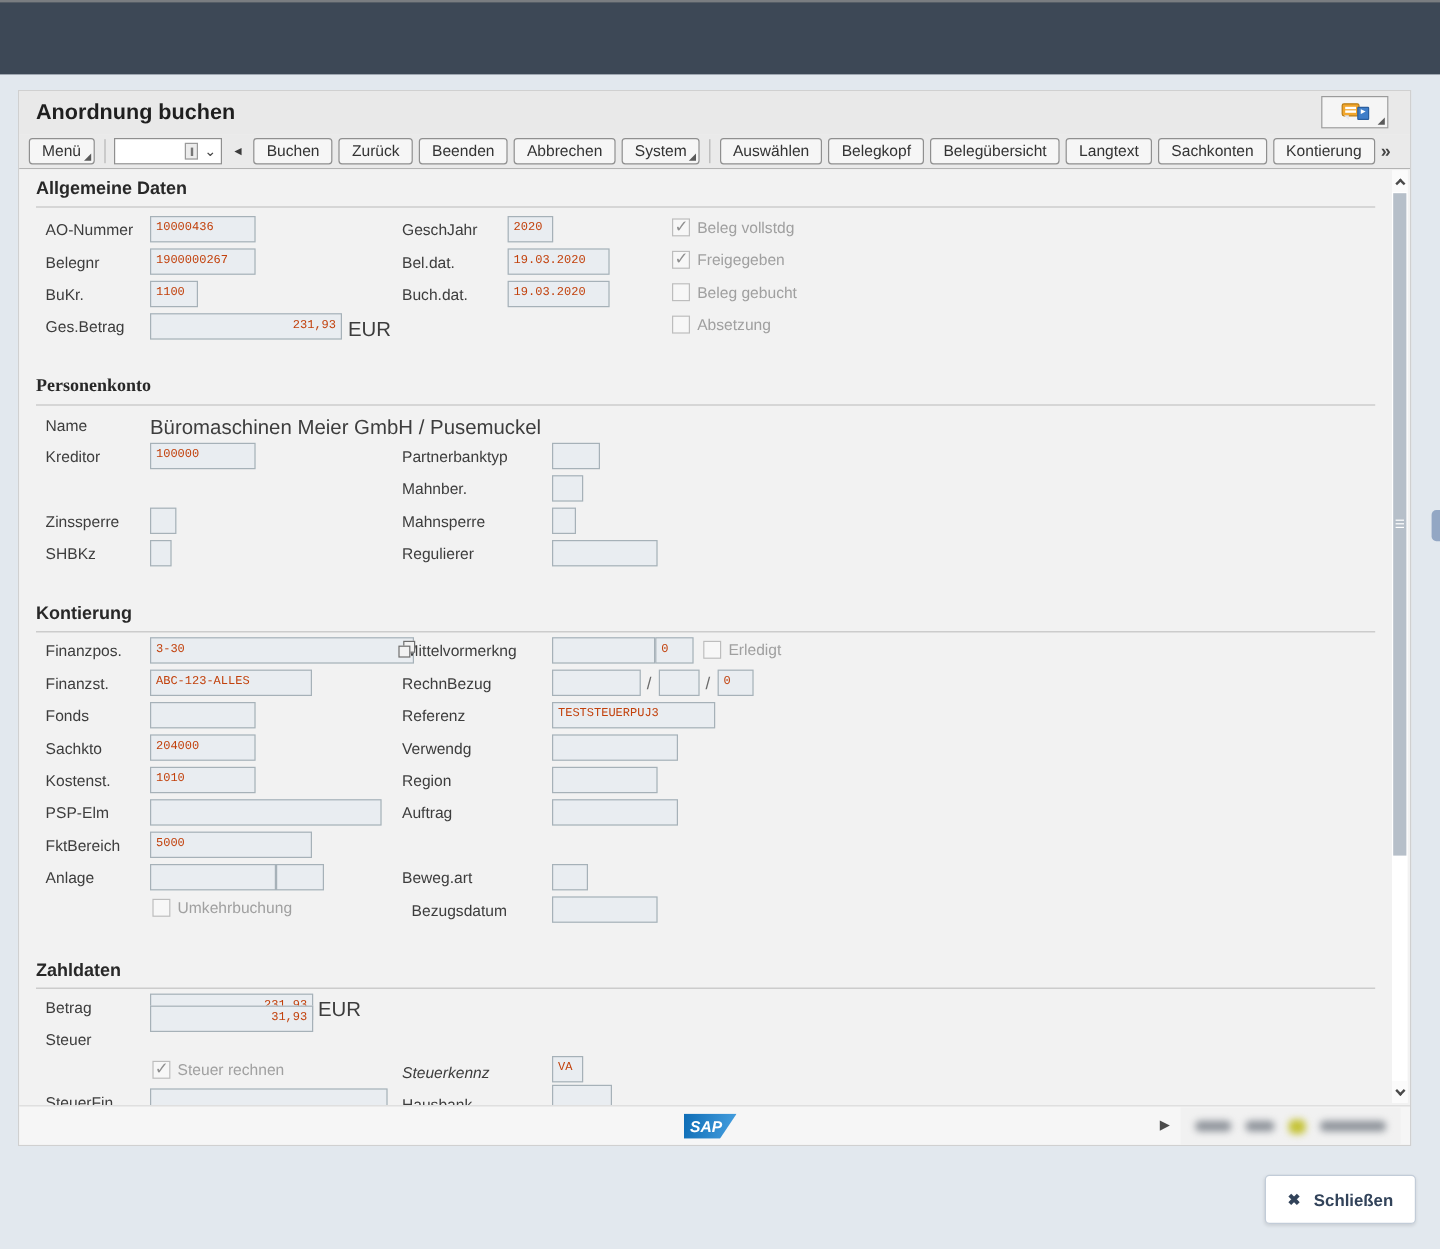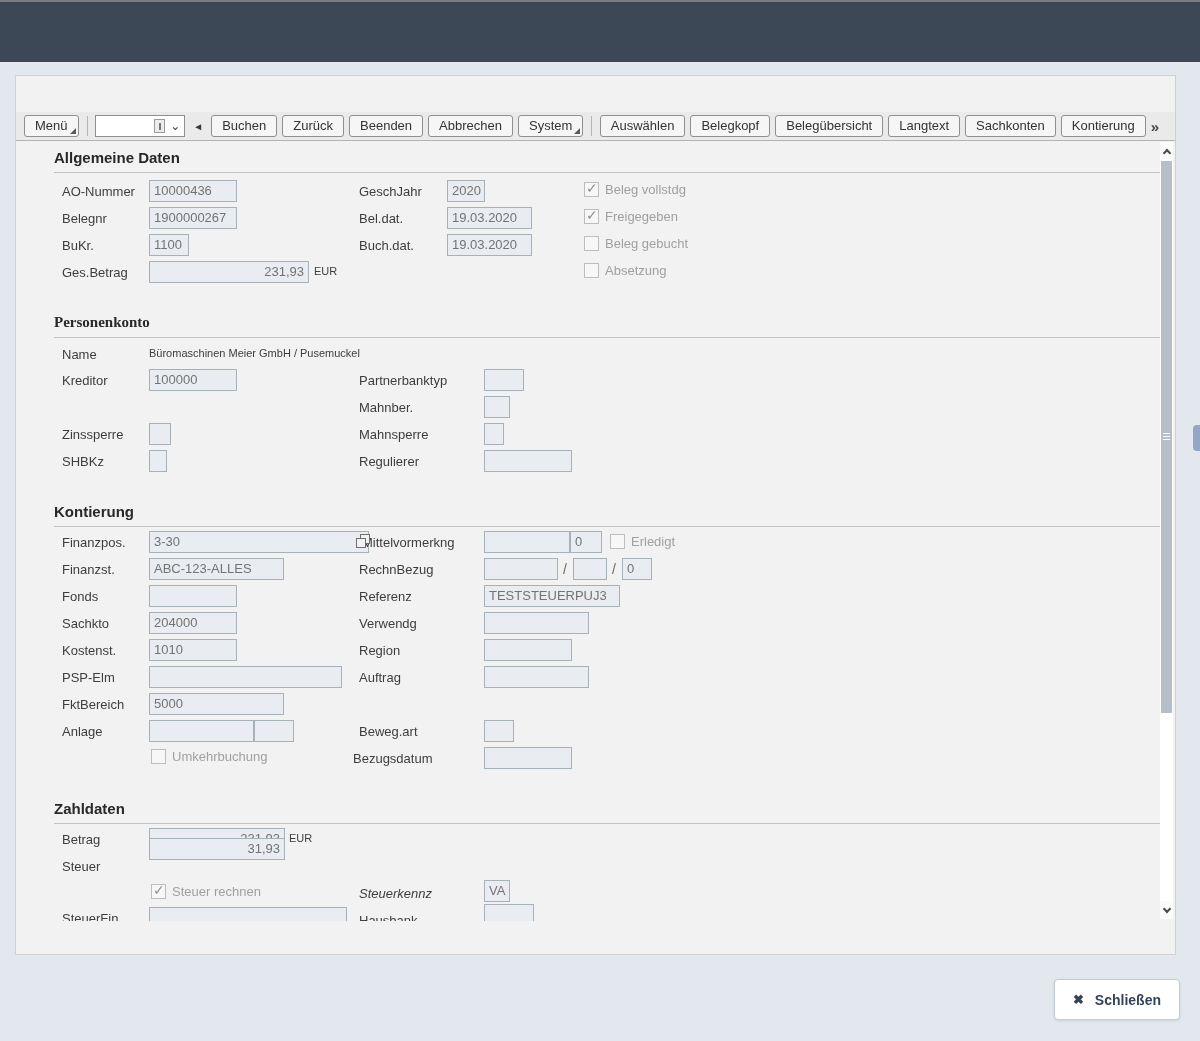--- a/index.html
+++ b/index.html
@@ -43,28 +43,28 @@
     display:flex; align-items:center; padding:0 4px; gap:5px; }
   .cmd-input { flex:1; font-size:13px; color:#222; }
   .cmd-icon { width:11px; height:14px; background:#ececec; border:1px solid #9a9a9a; position:relative; }
   .cmd-icon::after { content:""; position:absolute; left:4px; top:3px; width:2px; height:7px; background:#777; }
   .chev-down-sm { font-size:12px; color:#444; line-height:10px; }
   .collapse-arrow { font-size:10px; color:#3b3b3b; margin:0 3px; }
   .overflow-chev { margin-left:auto; font-size:15px; font-weight:bold; color:#444; padding-right:8px; }
 
   
   .content { position:absolute; left:0; top:65px; right:0; bottom:33px;
-    background:#f2f2f2; overflow:hidden;margin-left:24px; }
+    background:#f2f2f2; overflow:hidden; }
   .sec-title { position:absolute; font-size:15px; font-weight:bold; color:#282828; }
   .sec-rule { position:absolute; left:14px; width:1116px; height:1px; background:#c3c3c3; }
   .lbl { position:absolute; font-size:13px; color:#3d3d3d; white-space:nowrap; }
-  .val-text { position:absolute; font-size:11px; color:#3d3d3d; white-space:nowrap; }
+  .val-text { position:absolute; font-size:17px; color:#3d3d3d; white-space:nowrap; }
   .fld { position:absolute; height:22px; background:#e9edf1; border:1px solid #a6b1b8;
-    font-family:Liberation Sans, sans-serif; font-size:13px; line-height:20px;
-    color:#737373; padding:0 4px; white-space:nowrap; overflow:hidden; }
+    font-family:Liberation Mono, monospace; font-size:10px; line-height:20px;
+    color:#c2410c; padding:0 4px; white-space:nowrap; overflow:hidden; }
   .num { text-align:right; }
   .cbrow { position:absolute; display:flex; align-items:center; gap:6px; }
   .cb { width:15px; height:15px; background:#f7f7f7; border:1px solid #bdbdbd; position:relative; flex:none; }
   .cb.checked::after { content:"✓"; position:absolute; left:1px; top:-3px; font-size:14px; color:#8f8f8f; }
   .cbl { font-size:13px; color:#a0a0a0; white-space:nowrap; }
   .slash { position:absolute; font-size:14px; color:#6a6a6a; }
   .winicon { position:absolute; width:14px; height:14px; z-index:5; }
   .winicon::before { content:""; position:absolute; right:0; top:0; width:8px; height:8px; border:1px solid #6e6e6e; background:#f2f2f2; }
   .winicon::after { content:""; position:absolute; left:0; bottom:0; width:8px; height:8px; border:1px solid #6e6e6e; background:#f2f2f2; }
 
@@ -104,20 +104,27 @@
     box-shadow:0 1px 3px rgba(0,0,0,0.10); }
   .close-x { font-size:13px; }
 </style>
 </head>
 <body>
 
 <div class="appheader"></div>
 
 <div class="panel">
 
+  <div class="titlebar">
+    <div class="title">Anordnung buchen</div>
+    <div class="services-btn corner">
+      <span class="svc-bubble"></span>
+      <span class="svc-box"></span>
+    </div>
+  </div>
 
   <div class="toolbar">
     <div class="tbtn corner">Menü</div>
     <div class="tsep"></div>
     <div class="cmdfield">
       <span class="cmd-input"></span>
       <span class="cmd-icon"></span>
       <span class="chev-down-sm">⌄</span>
     </div>
     <span class="collapse-arrow">◄</span>
@@ -238,21 +245,21 @@
     <div class="lbl" style="left:319px;top:448px;text-align:right;">Referenz</div>
     <div class="fld" style="left:444px;top:444px;width:136px;">TESTSTEUERPUJ3</div>
     <div class="lbl" style="left:319px;top:475px;">Verwendg</div>
     <div class="fld" style="left:444px;top:471px;width:105px;"></div>
     <div class="lbl" style="left:319px;top:502px;">Region</div>
     <div class="fld" style="left:444px;top:498px;width:88px;"></div>
     <div class="lbl" style="left:319px;top:529px;">Auftrag</div>
     <div class="fld" style="left:444px;top:525px;width:105px;"></div>
     <div class="lbl" style="left:319px;top:583px;">Beweg.art</div>
     <div class="fld" style="left:444px;top:579px;width:30px;"></div>
-    <div class="lbl" style="left:313px;top:610px;">Bezugsdatum</div>
+    <div class="lbl" style="left:327px;top:610px;">Bezugsdatum</div>
     <div class="fld" style="left:444px;top:606px;width:88px;"></div>
 
     <div class="sec-title" style="left:14px;top:659px;">Zahldaten</div>
     <div class="sec-rule" style="top:682px;"></div>
 
     <div class="lbl" style="left:22px;top:691px;">Betrag</div>
     <div class="fld num" style="left:109px;top:687px;width:136px;">231,93</div>
     <div class="val-text" style="left:249px;top:691px;">EUR</div>
     <div class="lbl" style="left:22px;top:718px;">Steuer</div>
     <div class="fld num" style="left:109px;top:697px;width:136px;">31,93</div>
@@ -277,20 +284,30 @@
             <i></i>
             <i></i>
           </span>
       </div>
       <div class="vs-btn vs-down">
           <span class="chev down"></span>
         </div>
     </div>
   </div>
 
+  <div class="statusbar">
+    <div class="sap-logo">SAP</div>
+    <span class="status-arrow">▶</span>
+    <div class="status-box">
+      <span class="blurpill" style="width:30px;"></span>
+      <span class="blurpill" style="width:24px;"></span>
+      <span class="blurpill yellow" style="width:15px;height:12px;"></span>
+      <span class="blurpill" style="width:55px;"></span>
+    </div>
+  </div>
 </div>
 
 <div class="side-handle"></div>
 
 <div class="close-btn">
   <span class="close-x">✖</span>
   <span>Schließen</span>
 </div>
 
 </body></html>

